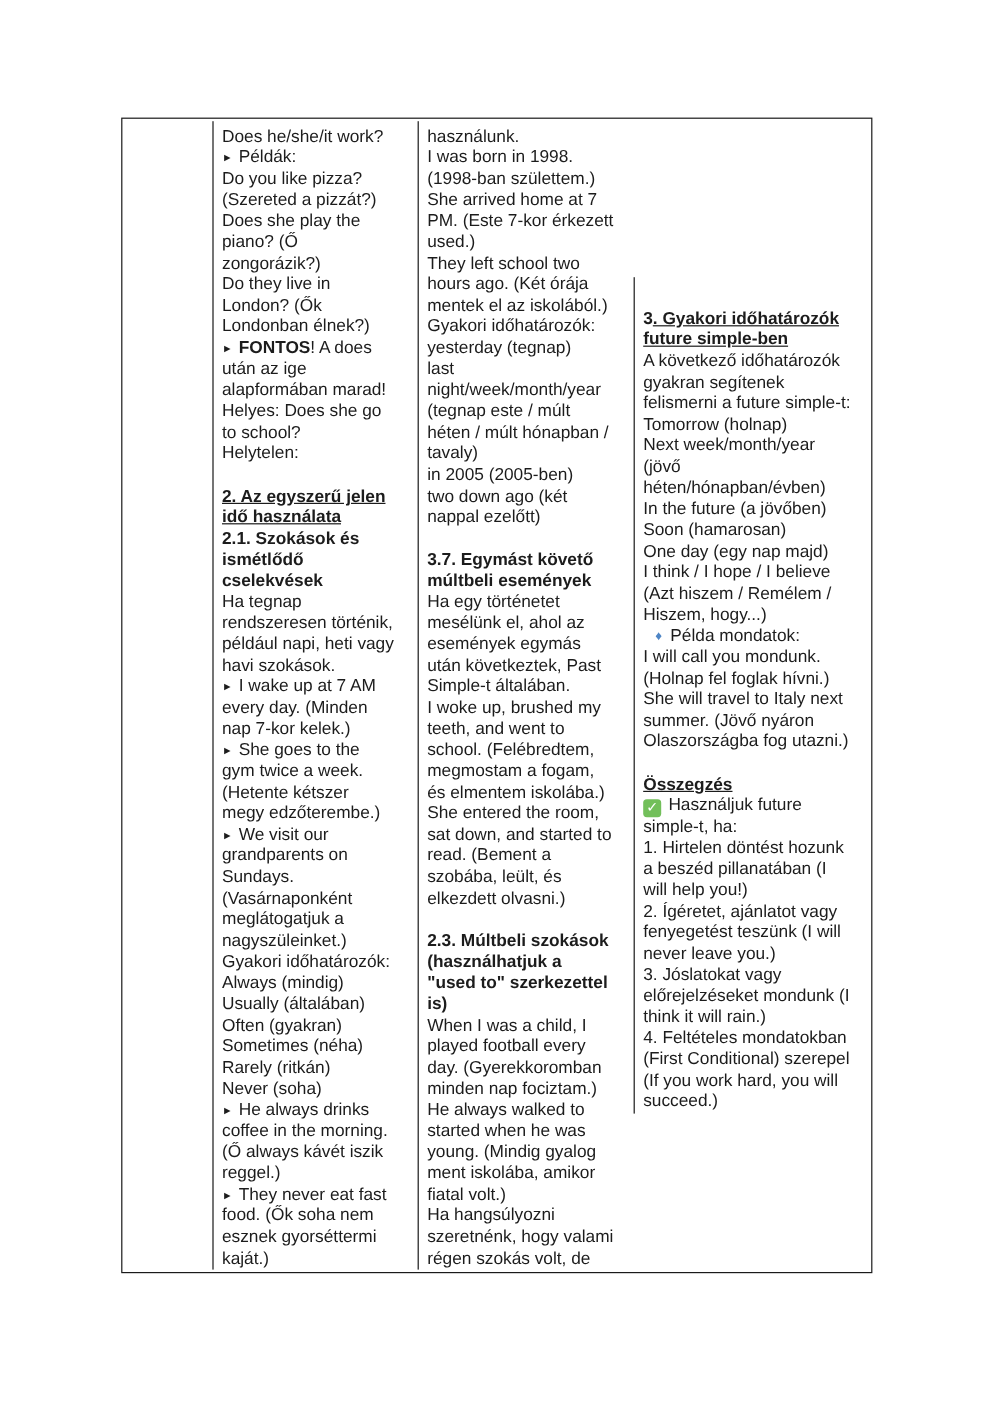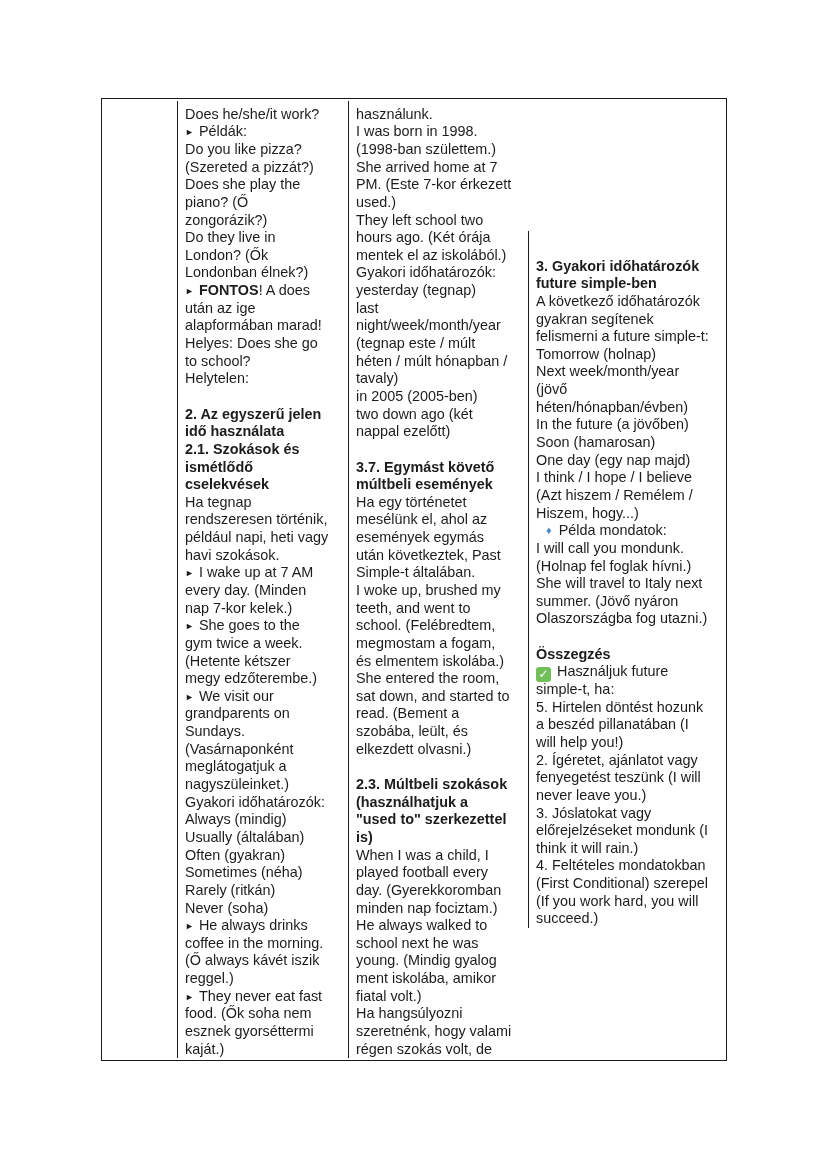--- a/index.html
+++ b/index.html
@@ -19,21 +19,21 @@
   .col + .col{border-left:1.5px solid #1a1a1a;}
   .col[data-col="0"]{flex:0 0 75px;}
   .col[data-col="1"]{flex:0 0 171px;}
   .col[data-col="2"]{flex:0 0 180px;}
   .col[data-col="3"]{flex:1 1 auto;padding-top:9px;}
   .ln{
     height:17.65px;line-height:17.65px;font-size:14.4px;white-space:pre;
   }
   .seg-n{font-weight:normal;}
   .seg-b{font-weight:bold;}
-  .seg-bu{font-weight:bold;}
+  .seg-bu{font-weight:bold;text-decoration:underline;}
   .m-arrow{
     font-size:9px;margin-right:5px;position:relative;top:-1px;color:#1c1c1c;
   }
   .m-diamond{
     color:#4f86c6;font-size:11px;margin:0 7px 0 10px;position:relative;top:-1px;
   }
   .m-check{
     display:inline-block;width:15px;height:15px;border-radius:3px;
     background:#72bf5a;color:#ffffff;font-size:12px;font-weight:bold;
     line-height:15px;text-align:center;margin-right:6px;vertical-align:-2px;
@@ -141,21 +141,21 @@
       <div class="ln"><span class="seg-n"></span></div>
       <div class="ln"><span class="seg-b">2.3. Múltbeli szokások</span></div>
       <div class="ln"><span class="seg-b">(használhatjuk a</span></div>
       <div class="ln"><span class="seg-b">"used to" szerkezettel</span></div>
       <div class="ln"><span class="seg-b">is)</span></div>
       <div class="ln"><span class="seg-n">When I was a child, I</span></div>
       <div class="ln"><span class="seg-n">played football every</span></div>
       <div class="ln"><span class="seg-n">day. (Gyerekkoromban</span></div>
       <div class="ln"><span class="seg-n">minden nap fociztam.)</span></div>
       <div class="ln"><span class="seg-n">He always walked to</span></div>
-      <div class="ln"><span class="seg-n">school next he was</span></div>
+      <div class="ln"><span class="seg-n">started when he was</span></div>
       <div class="ln"><span class="seg-n">young. (Mindig gyalog</span></div>
       <div class="ln"><span class="seg-n">ment iskolába, amikor</span></div>
       <div class="ln"><span class="seg-n">fiatal volt.)</span></div>
       <div class="ln"><span class="seg-n">Ha hangsúlyozni</span></div>
       <div class="ln"><span class="seg-n">szeretnénk, hogy valami</span></div>
       <div class="ln"><span class="seg-n">régen szokás volt, de</span></div>
     </div>
   <div class="col" data-col="3">
       <div class="ln"><span class="seg-n"></span></div>
       <div class="ln"><span class="seg-b">3</span><span class="seg-bu">. Gyakori időhatározók</span></div>
@@ -176,21 +176,21 @@
       <div class="ln"><span class="m-diamond">♦</span><span class="seg-n">Példa mondatok:</span></div>
       <div class="ln"><span class="seg-n">I will call you mondunk.</span></div>
       <div class="ln"><span class="seg-n">(Holnap fel foglak hívni.)</span></div>
       <div class="ln"><span class="seg-n">She will travel to Italy next</span></div>
       <div class="ln"><span class="seg-n">summer. (Jövő nyáron</span></div>
       <div class="ln"><span class="seg-n">Olaszországba fog utazni.)</span></div>
       <div class="ln"><span class="seg-n"></span></div>
       <div class="ln"><span class="seg-bu">Összegzés</span></div>
       <div class="ln"><span class="m-check">✓</span><span class="seg-n">Használjuk future</span></div>
       <div class="ln"><span class="seg-n">simple-t, ha:</span></div>
-      <div class="ln"><span class="seg-n">5. Hirtelen döntést hozunk</span></div>
+      <div class="ln"><span class="seg-n">1. Hirtelen döntést hozunk</span></div>
       <div class="ln"><span class="seg-n">a beszéd pillanatában (I</span></div>
       <div class="ln"><span class="seg-n">will help you!)</span></div>
       <div class="ln"><span class="seg-n">2. Ígéretet, ajánlatot vagy</span></div>
       <div class="ln"><span class="seg-n">fenyegetést teszünk (I will</span></div>
       <div class="ln"><span class="seg-n">never leave you.)</span></div>
       <div class="ln"><span class="seg-n">3. Jóslatokat vagy</span></div>
       <div class="ln"><span class="seg-n">előrejelzéseket mondunk (I</span></div>
       <div class="ln"><span class="seg-n">think it will rain.)</span></div>
       <div class="ln"><span class="seg-n">4. Feltételes mondatokban</span></div>
       <div class="ln"><span class="seg-n">(First Conditional) szerepel</span></div>

